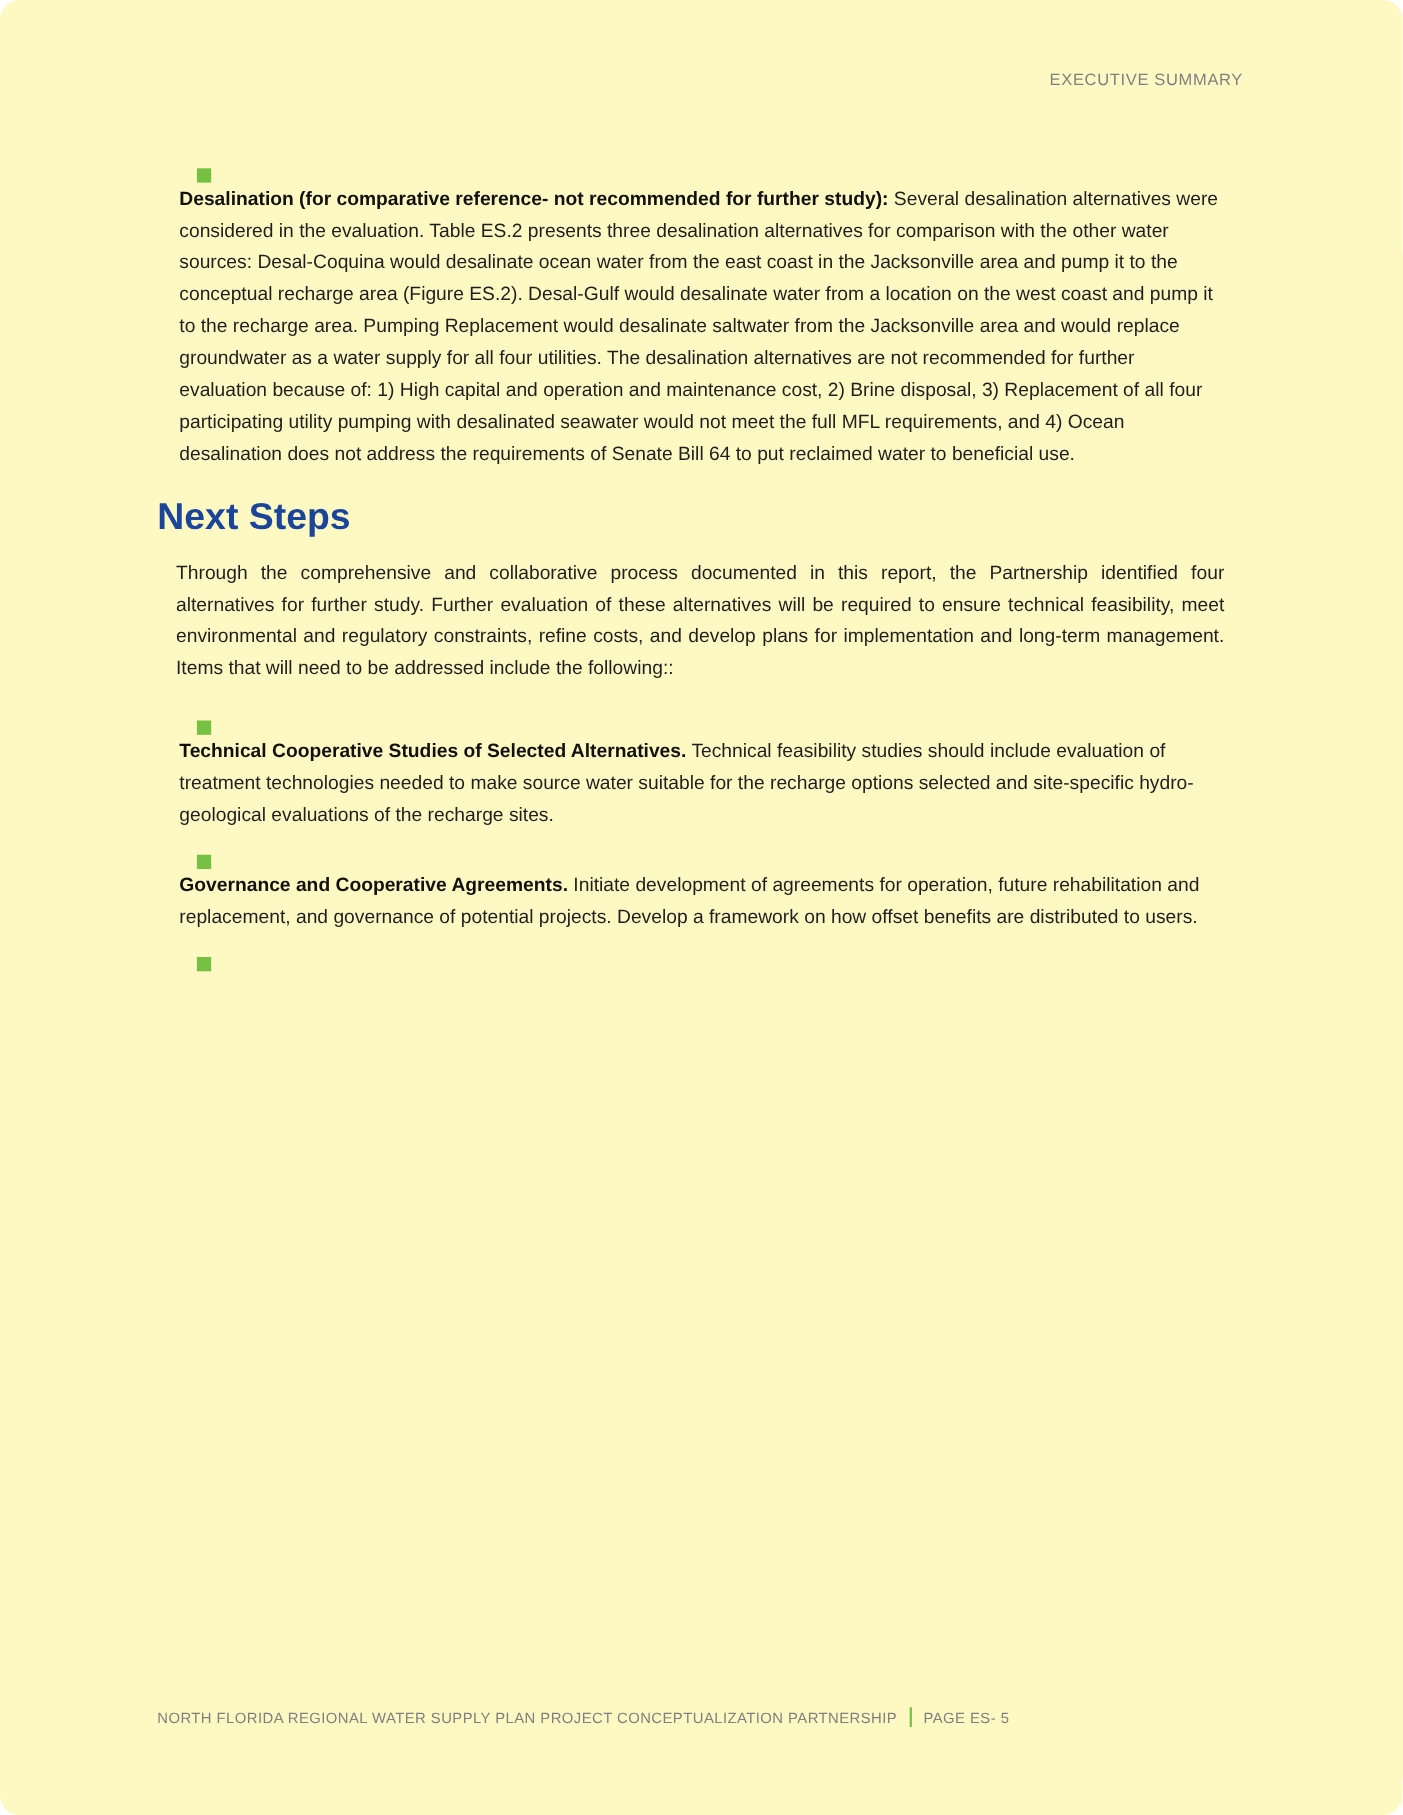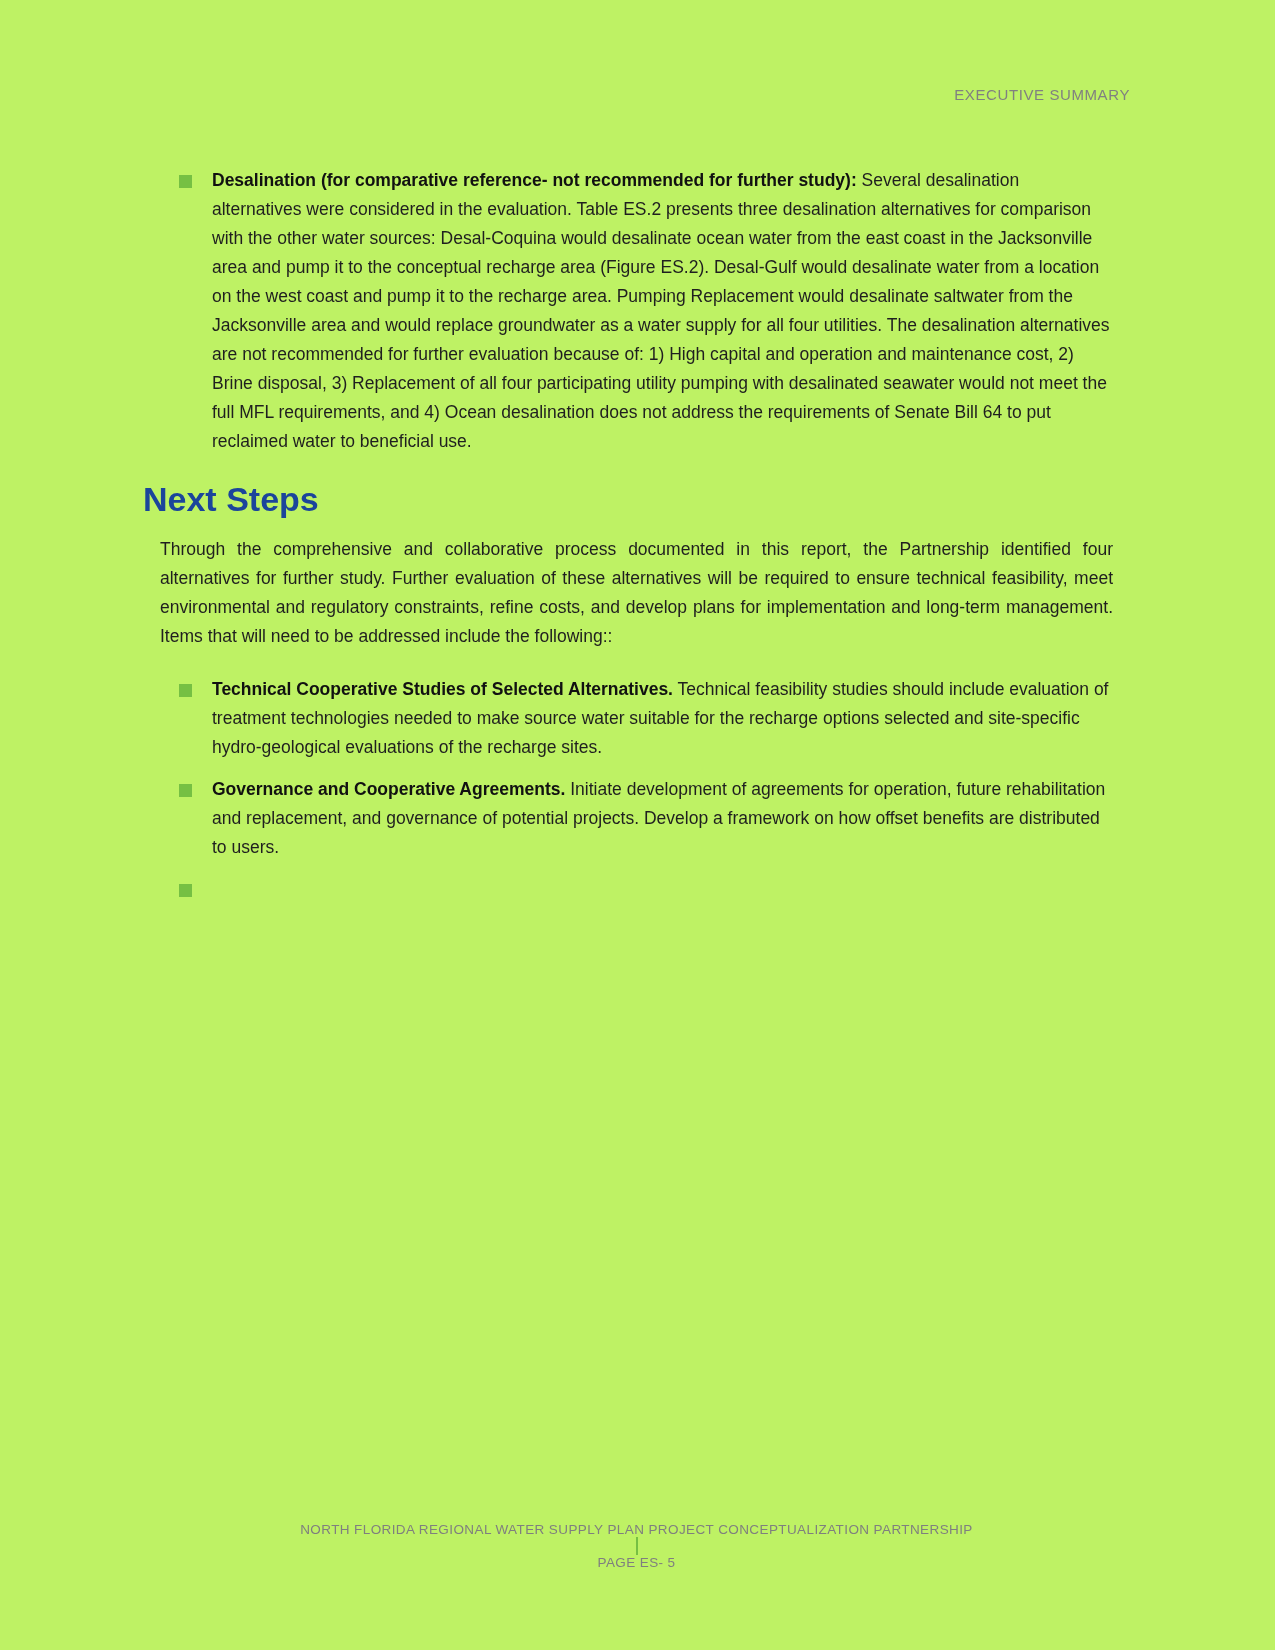--- a/index.html
+++ b/index.html
@@ -12,22 +12,23 @@
     height: 1650px;
     position: relative;
     font-family: "Liberation Sans", sans-serif;
     color: #1f1f1f;
     overflow: hidden;
   }
   .page {
     position: absolute;
     inset: 0;
     box-sizing: border-box;
-    padding: 86px 145px 0 143px;
-    background: #bef264;
+    padding: 64px 145px 0 143px;
+    background: #fef9c3;
+    border-radius: 18px;
   }
   
   .doc-header {
     text-align: right;
     color: #808080;
     font-size: 15px;
     letter-spacing: 0.6px;
     line-height: 18px;
   }
   
@@ -39,20 +40,21 @@
   ul.bullets.first {
     margin-top: 62px;
   }
   ul.bullets.next-steps-list {
     margin-top: 24px;
   }
   li.bullet {
     display: flex;
     align-items: flex-start;
     margin: 0 0 13px 0;
+    flex-direction: column;
   }
   li.bullet:last-child {
     margin-bottom: 0;
   }
   .bullet-marker {
     flex: 0 0 auto;
     width: 13px;
     height: 13px;
     margin: 9px 0 0 36px;
     background: #76c043;
@@ -82,27 +84,25 @@
     line-height: 29px;
     text-align: justify;
   }
   
   .doc-footer {
     position: absolute;
     left: 143px;
     right: 145px;
     bottom: 80px;
     display: flex;
-    justify-content: flex-end;
     align-items: center;
     color: #7f7f7f;
     font-size: 13.5px;
     letter-spacing: 0.4px;
     white-space: nowrap;
-    flex-direction: column;
   }
   .footer-separator {
     display: inline-block;
     width: 2px;
     height: 18px;
     background: #76c043;
     margin: 0 11px;
   }
 </style>
 </head>

